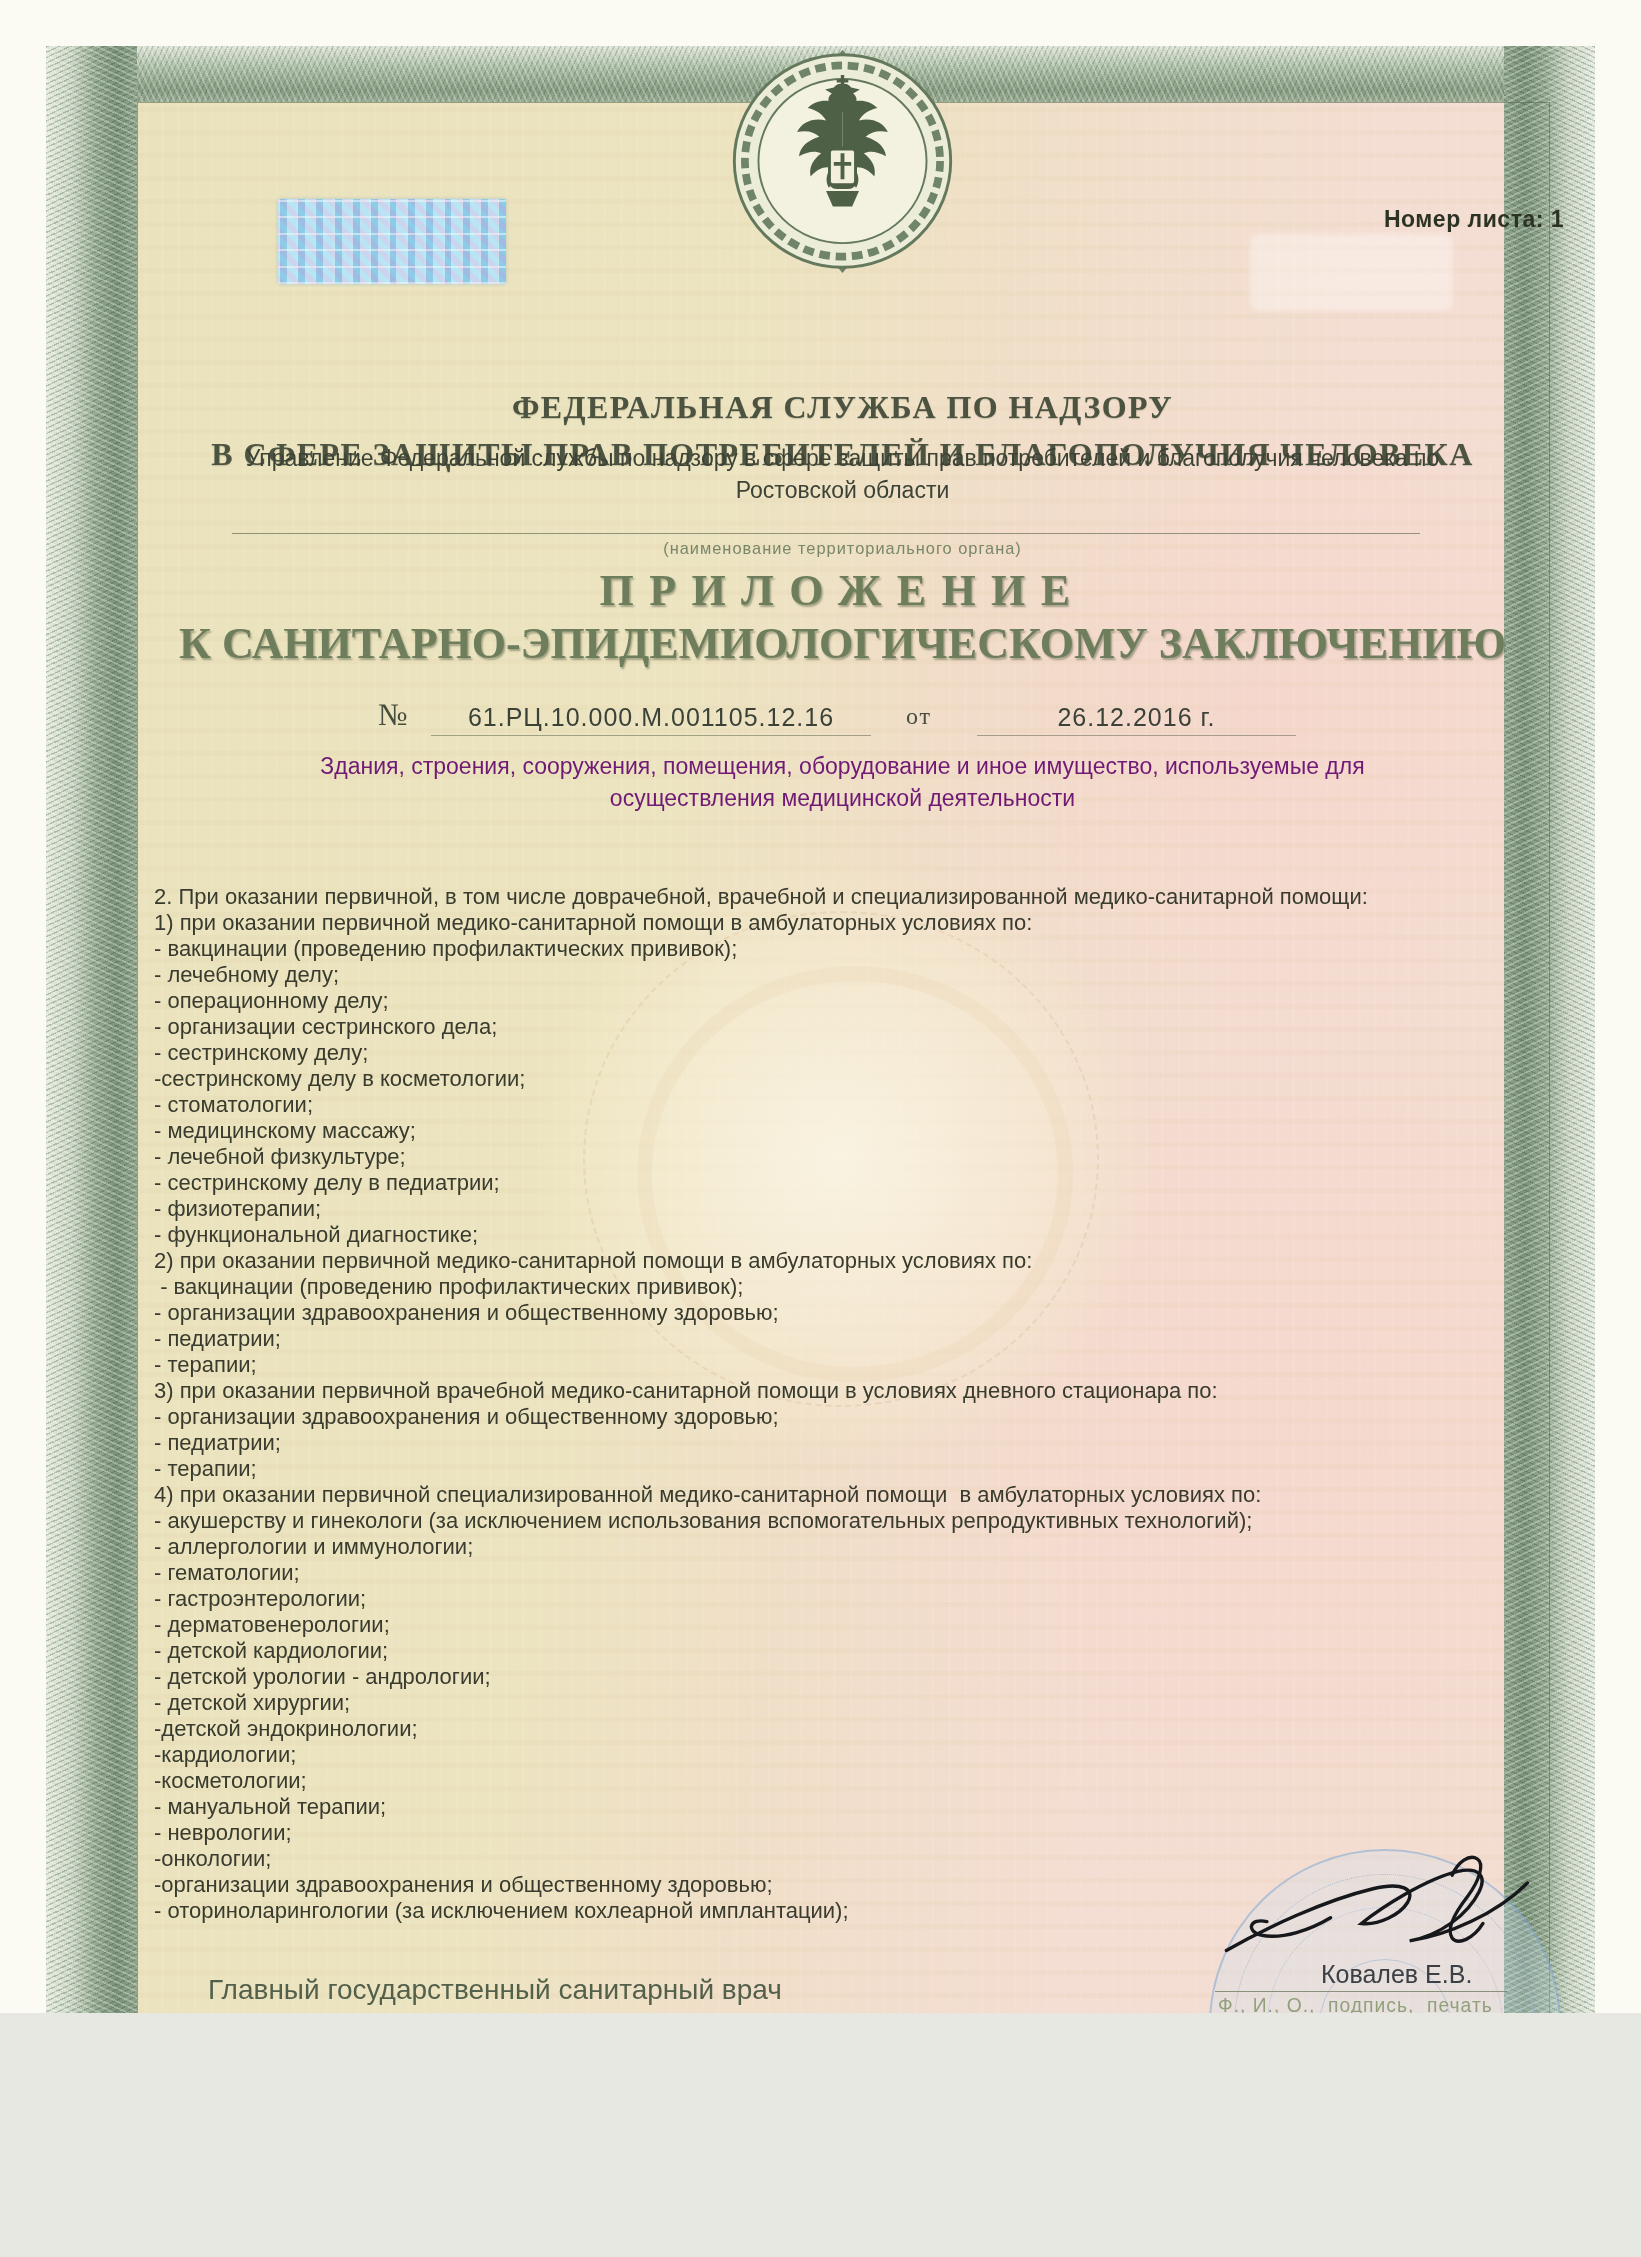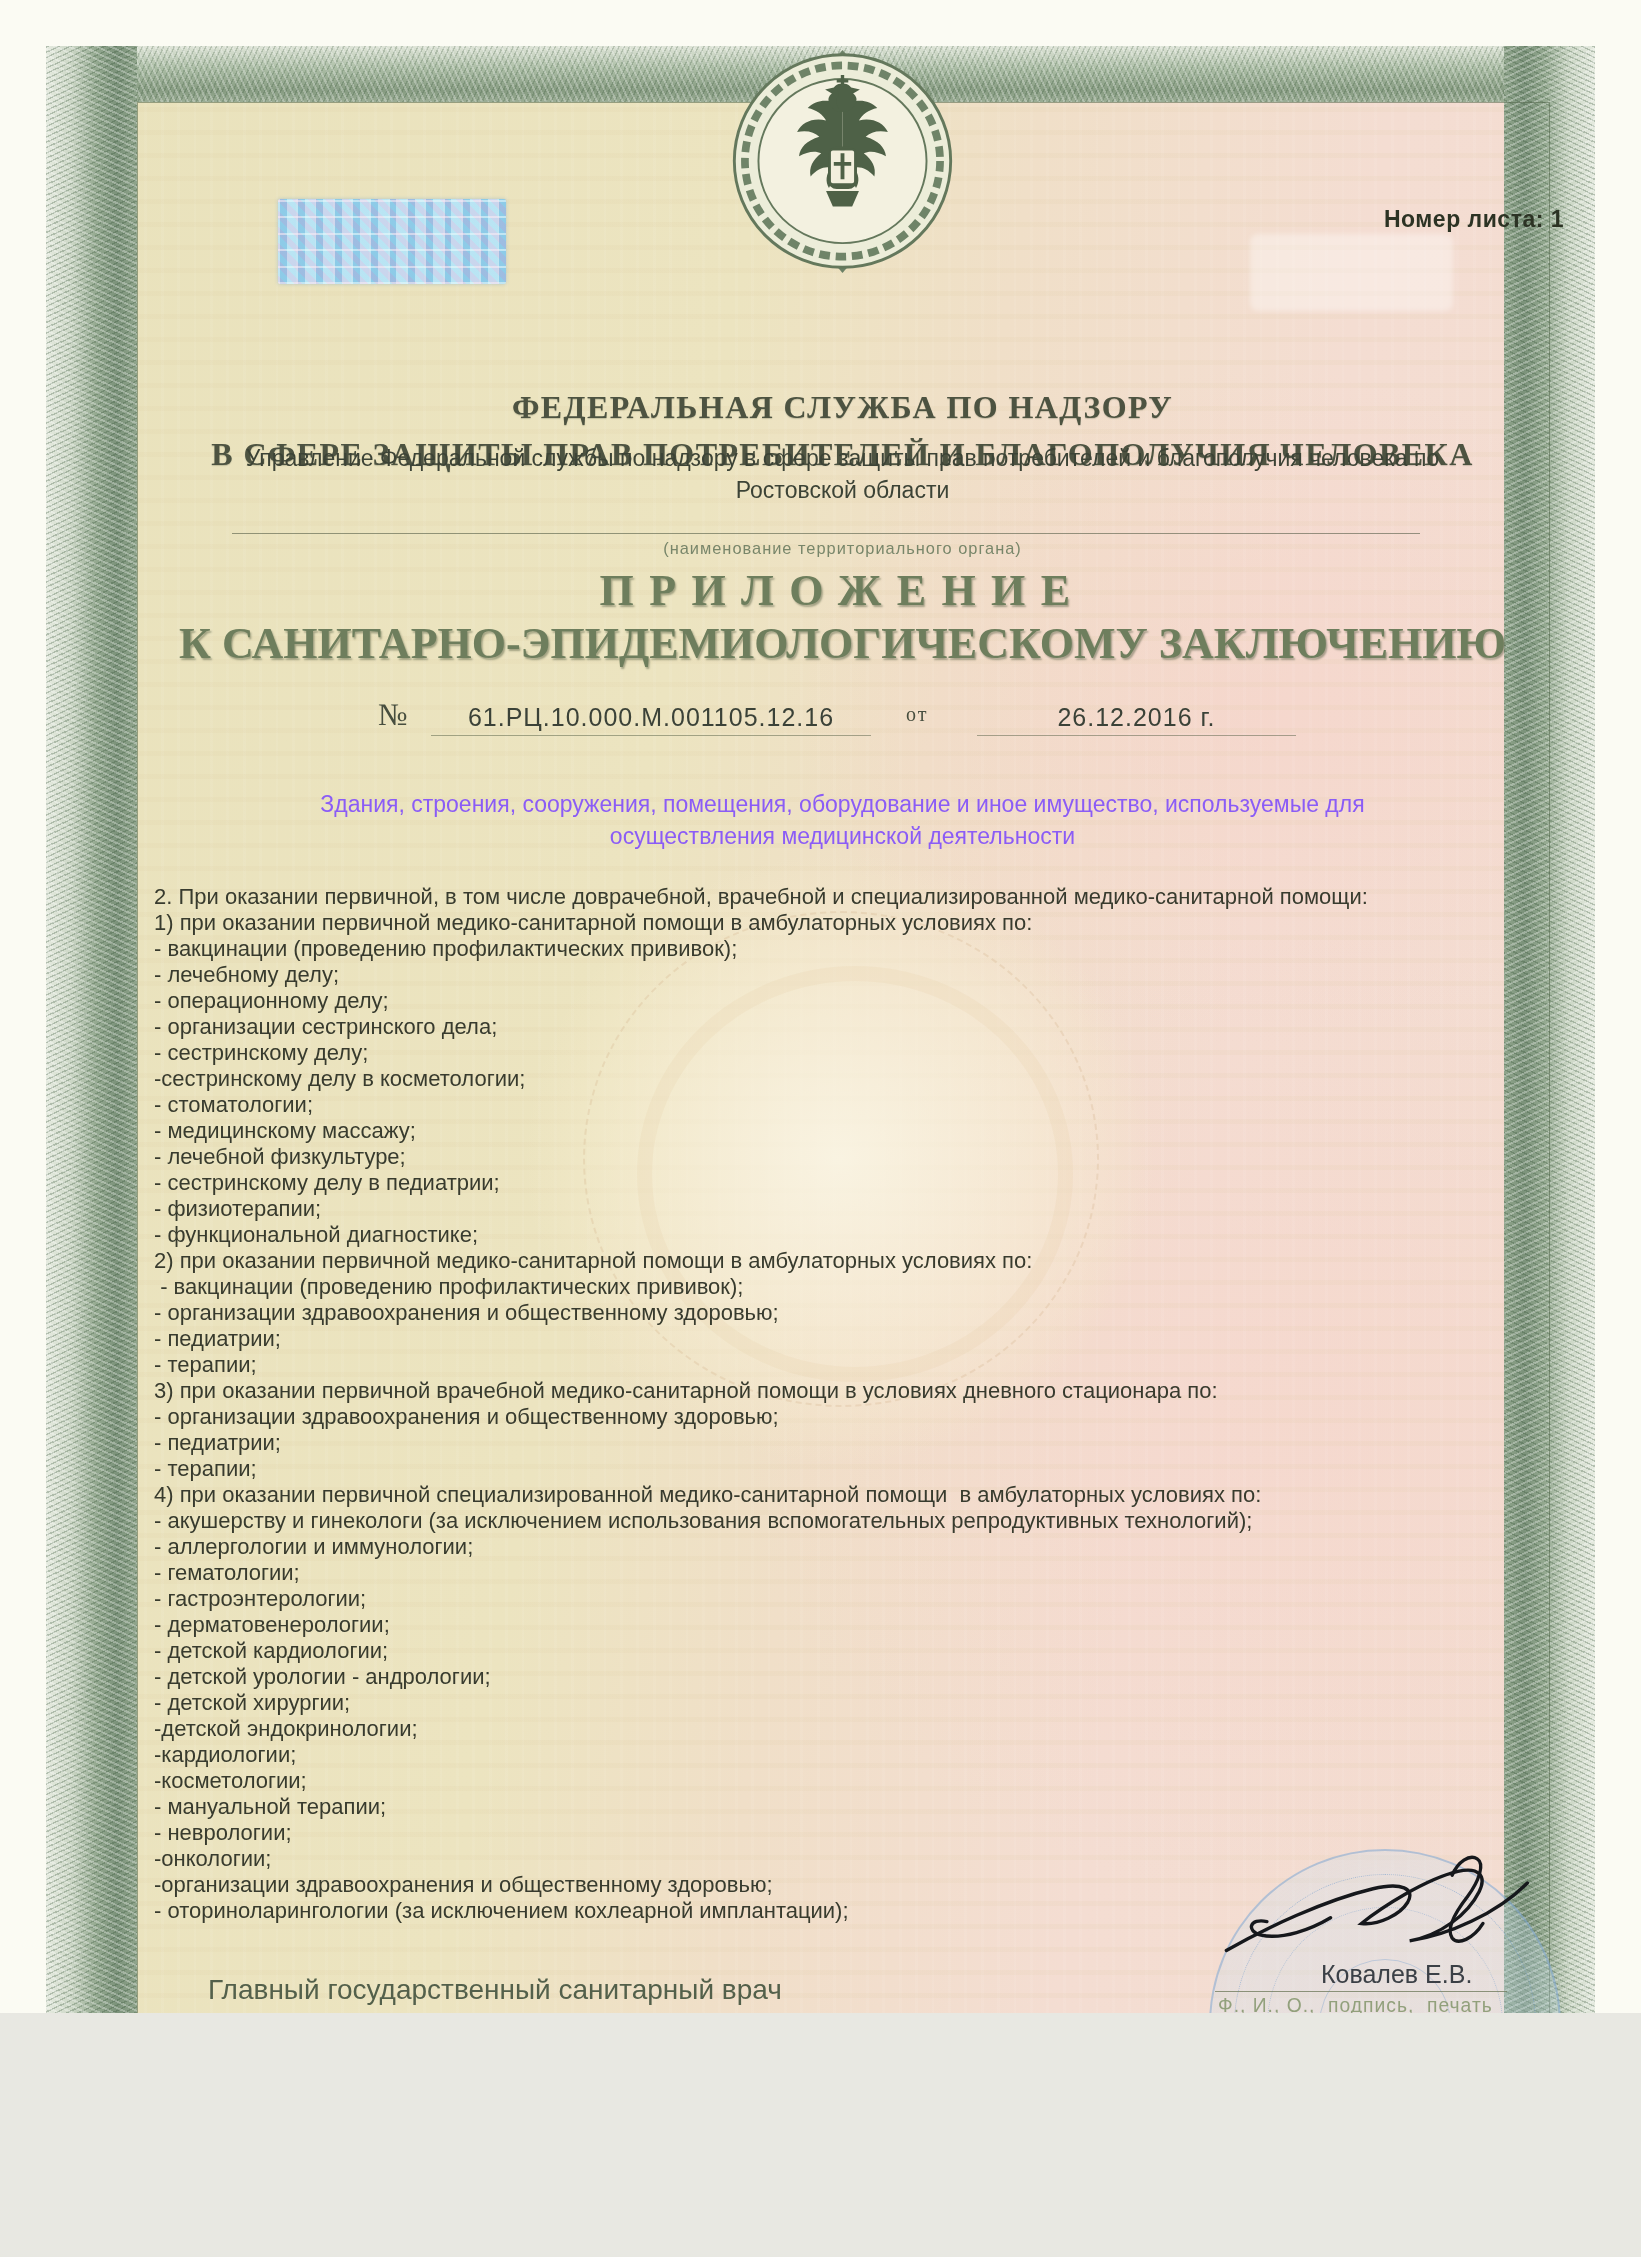--- a/index.html
+++ b/index.html
@@ -62,26 +62,26 @@
   .terr-caption{top:539px;font-size:16.4px;color:#78866a;letter-spacing:1px;}
   .title1{top:565px;font-family:"Liberation Serif",serif;font-weight:bold;font-size:44px;
     color:#6e7e5d;letter-spacing:15.4px;text-shadow:1.4px 2.4px 1.9px rgba(72,82,55,.45);}
   .title2{top:618px;font-family:Liberation Serif, serif;font-weight:bold;font-size:44px;
     color:#6e7e5d;letter-spacing:0px;text-shadow:1.4px 2.4px 1.9px rgba(72,82,55,.45);}
   .numsign{position:absolute;left:378px;top:697px;font-family:"Liberation Serif",serif;
     font-size:31px;color:#474e3f;z-index:6;}
   .u1{position:absolute;left:431px;top:735px;width:440px;border-top:1.9px solid rgba(85,95,70,.5);z-index:6;}
   .numval{position:absolute;left:431px;top:703px;width:440px;text-align:center;font-size:25px;
     color:#3b4238;letter-spacing:1px;z-index:6;}
-  .ot{position:absolute;left:906px;top:703px;font-family:"Liberation Serif",serif;font-size:20px;
+  .ot{position:absolute;left:906px;top:703px;font-family:"Liberation Serif",serif;font-size:24px;
     color:#474e3f;letter-spacing:1.9px;z-index:6;}
   .u2{position:absolute;left:977px;top:735px;width:319px;border-top:1.9px solid rgba(85,95,70,.5);z-index:6;}
   .dateval{position:absolute;left:977px;top:703px;width:319px;text-align:center;font-size:25px;
     color:#3b4238;letter-spacing:1px;z-index:6;}
-  .subject{top:788px;font-size:23px;line-height:32px;color:#8b5cf6;white-space:pre-line;}
+  .subject{top:750px;font-size:23px;line-height:32px;color:#701a75;white-space:pre-line;}
   .body-list{position:absolute;left:154px;top:884px;width:1371px;z-index:6;font-size:22px;
     line-height:26px;color:#383b2e;}
   .body-line{white-space:pre-wrap;}
   .official-title{position:absolute;left:208px;top:1970px;z-index:6;font-size:28px;line-height:40px;
     color:#53604b;white-space:pre-line;}
   
   .stamp{position:absolute;left:1209px;top:1849px;width:348px;height:348px;border-radius:50%;z-index:5;
     border:2.4px solid rgba(110,155,205,.45);
     background:radial-gradient(circle, rgba(205,230,248,.30) 55%, rgba(182,216,242,.18) 100%);}
   .stamp .r2{position:absolute;inset:23px;border-radius:50%;border:1.9px dotted rgba(110,155,205,.55);}

